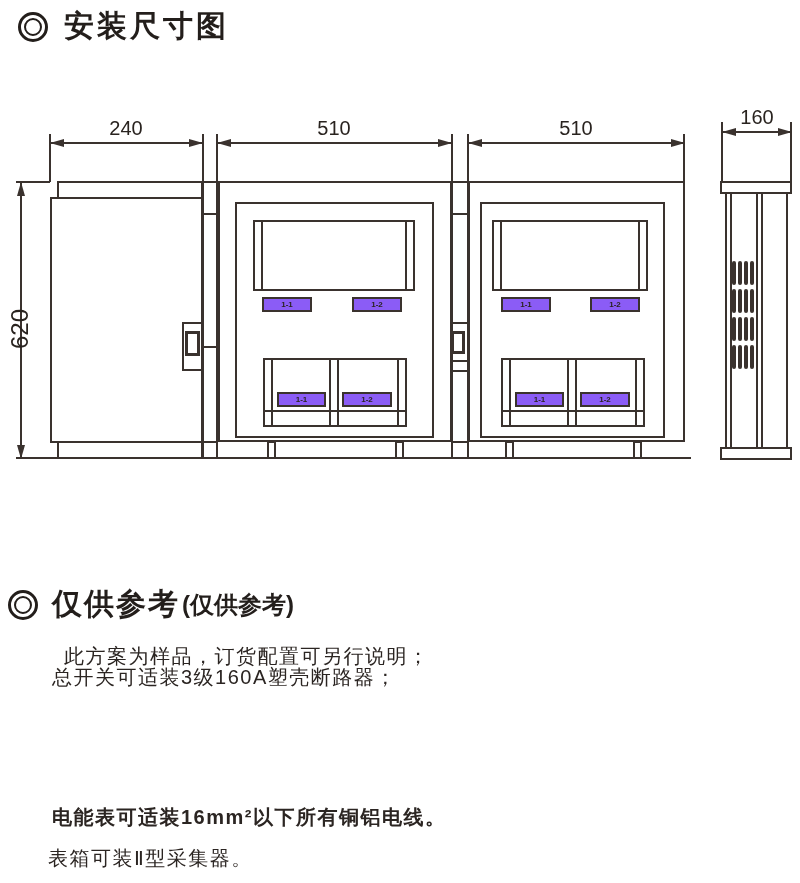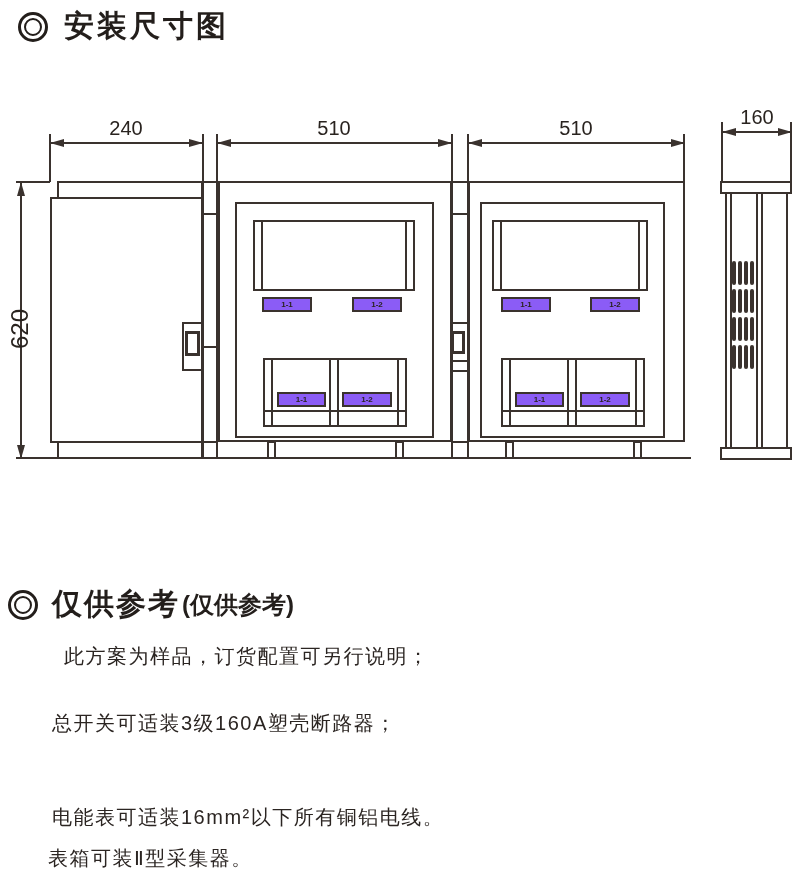--- a/index.html
+++ b/index.html
@@ -167,17 +167,17 @@
       <span></span>
     </div>
 
   <div class="h1 h2" style="left:8px;top:584px;">
     <span class="dbullet"></span>
     <span class="txt">仅供参考</span>
     <span class="note">(仅供参考)</span>
   </div>
 
   <div class="cfgline" style="left:64px;top:643px;">此方案为样品，订货配置可另行说明；</div>
-  <div class="cfgline" style="left:52px;top:710px;text-align:center;">总开关可适装3级160A塑壳断路器；</div>
-  <div class="cfgline" style="left:52px;top:804px;">电能表可适装16mm²以下所有铜铝电线。</div>
+  <div class="cfgline" style="left:52px;top:664px;text-align:center;">总开关可适装3级160A塑壳断路器；</div>
+  <div class="cfgline" style="left:52px;top:804px;font-weight:bold;">电能表可适装16mm²以下所有铜铝电线。</div>
   <div class="cfgline" style="left:48px;top:845px;">表箱可装Ⅱ型采集器。</div>
 
 </div>
 
 </body></html>

